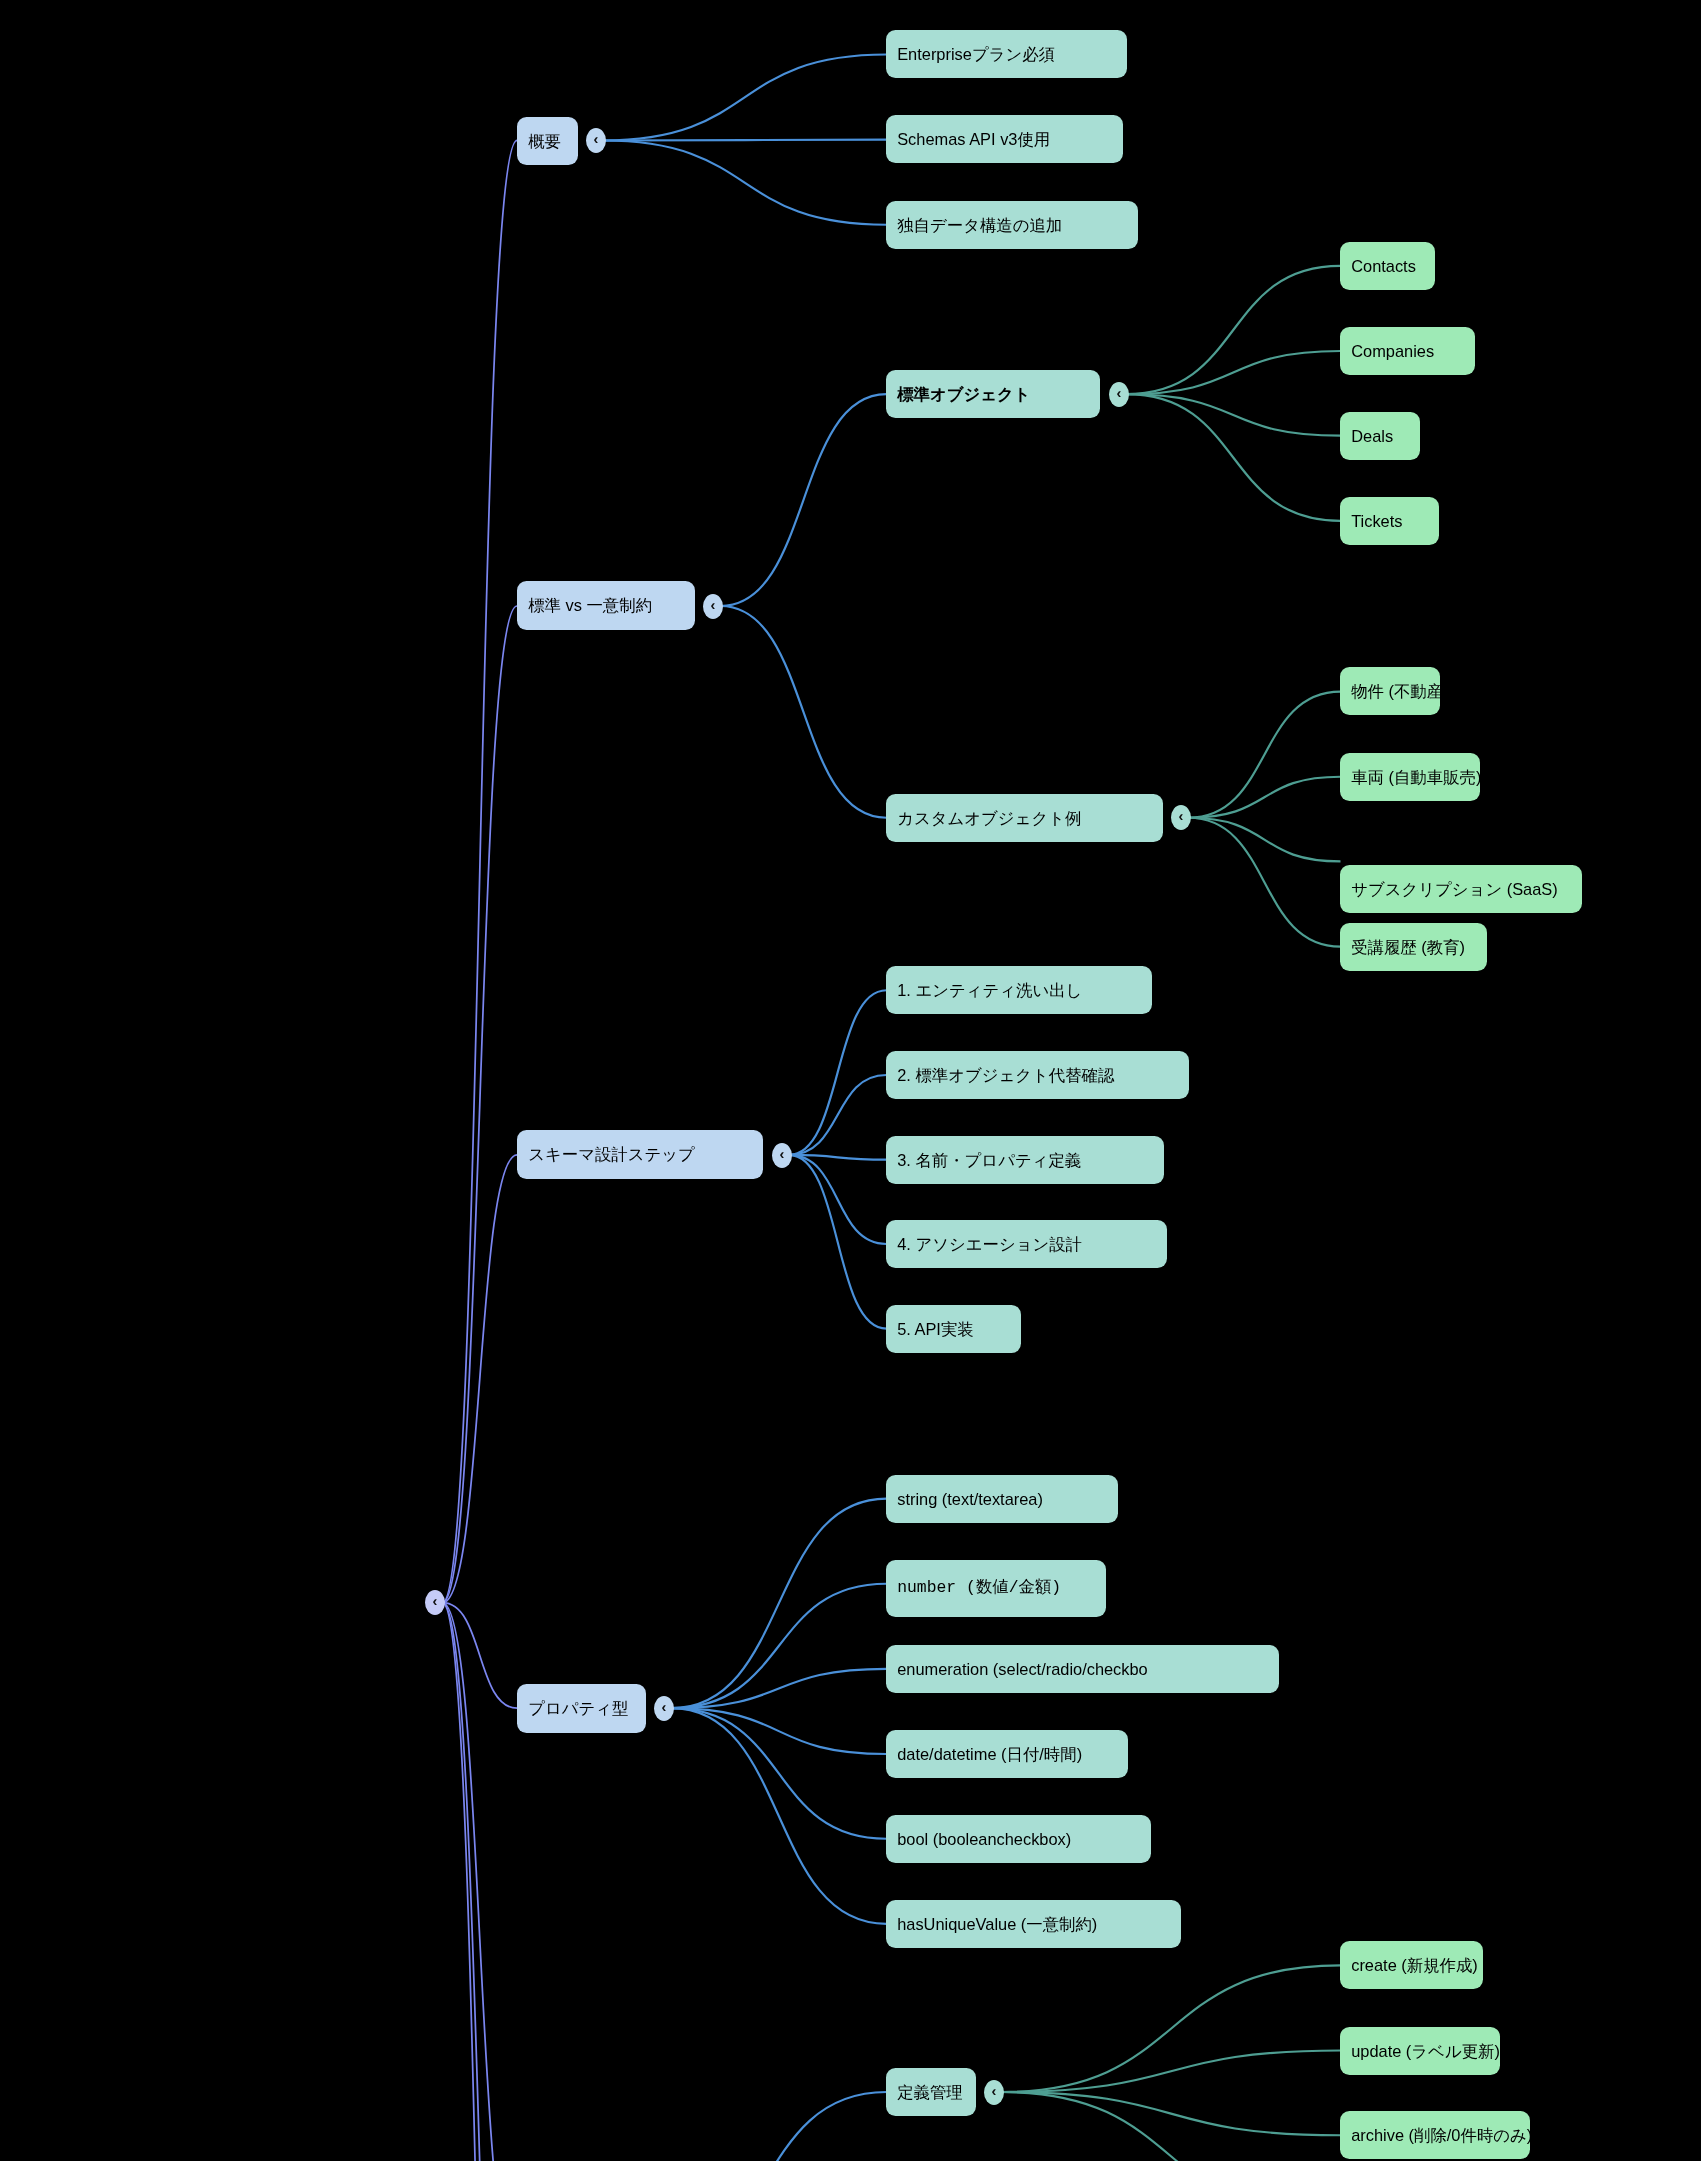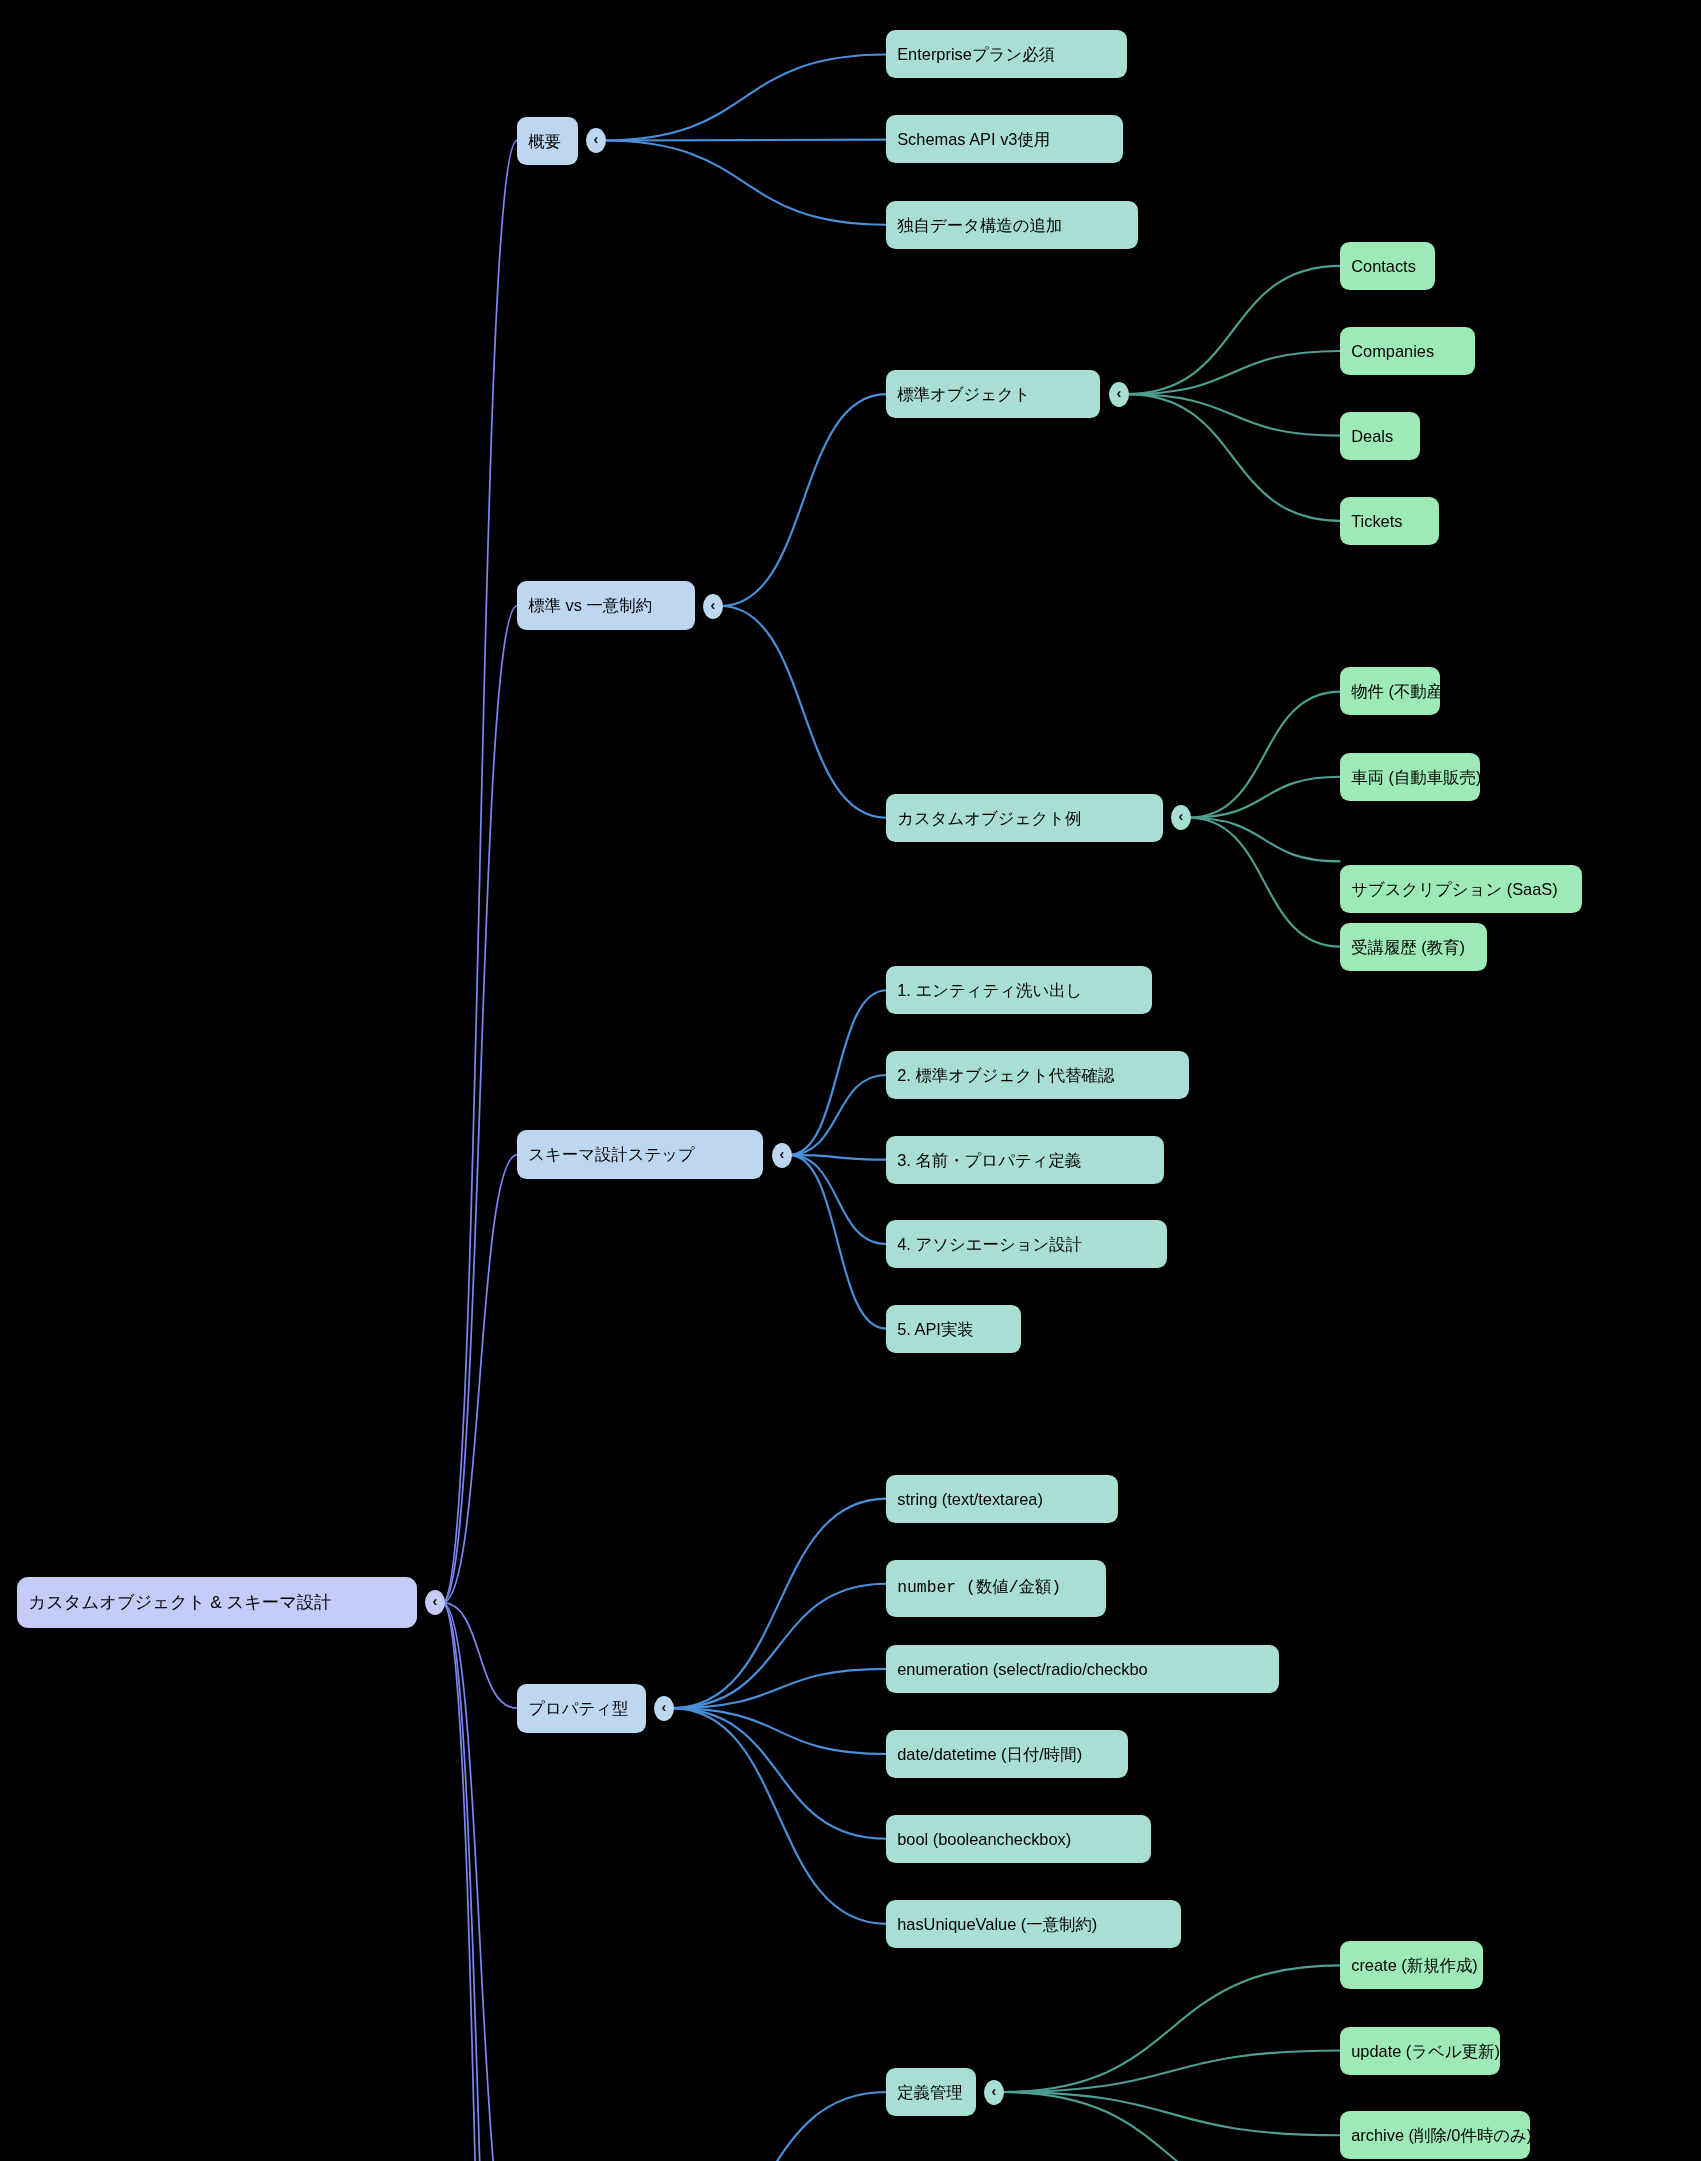--- a/index.html
+++ b/index.html
@@ -115,23 +115,20 @@
       <path d="M 1023 3708 C 1118.15 3708, 1100.85 6306, 1196 6306" fill="none" stroke="#7b86f0" stroke-width="4"></path>
       <path d="M 1672 6306 C 1879.9 6306, 1842.1 6110, 2050 6110" fill="none" stroke="#4a90d9" stroke-width="5"></path>
       <path d="M 1672 6306 C 1879.9 6306, 1842.1 6307, 2050 6307" fill="none" stroke="#4a90d9" stroke-width="5"></path>
       <path d="M 1672 6306 C 1879.9 6306, 1842.1 6503, 2050 6503" fill="none" stroke="#4a90d9" stroke-width="5"></path>
       <path d="M 1023 3708 C 1118.15 3708, 1100.85 7231, 1196 7231" fill="none" stroke="#7b86f0" stroke-width="4"></path>
       <path d="M 1816 7231 C 1944.7 7231, 1921.3 6902, 2050 6902" fill="none" stroke="#4a90d9" stroke-width="5"></path>
       <path d="M 1816 7231 C 1944.7 7231, 1921.3 7099, 2050 7099" fill="none" stroke="#4a90d9" stroke-width="5"></path>
       <path d="M 1816 7231 C 1944.7 7231, 1921.3 7296, 2050 7296" fill="none" stroke="#4a90d9" stroke-width="5"></path>
       <path d="M 1816 7231 C 1944.7 7231, 1921.3 7492, 2050 7492" fill="none" stroke="#4a90d9" stroke-width="5"></path>
     </svg>
-<div class="node root" style="left: 17.3px; top: 1577px; width: 400px; height: 51px;">
-      <span>カスタムオブジェクト &amp; スキーマ設計</span>
-    </div>
     <div class="node lvl1" style="left: 517px; top: 117px; width: 61px; height: 48px;">
       <span>概要</span>
     </div>
     <div class="toggle t-lvl1" style="left: 586px; top: 128px; width: 20px; height: 25px;">
       <span>‹</span>
     </div>
     <div class="node lvl2" style="left: 886px; top: 30px; width: 241px; height: 48px;">
       <span>Enterpriseプラン必須</span>
     </div>
     <div class="node lvl2" style="left: 886px; top: 115px; width: 237px; height: 48px;">
@@ -139,21 +136,21 @@
     </div>
     <div class="node lvl2" style="left: 886px; top: 201px; width: 252px; height: 48px;">
       <span>独自データ構造の追加</span>
     </div>
     <div class="node lvl1" style="left: 517px; top: 581px; width: 178px; height: 49px;">
       <span>標準 vs 一意制約</span>
     </div>
     <div class="toggle t-lvl1" style="left: 703px; top: 594px; width: 20px; height: 25px;">
       <span>‹</span>
     </div>
-    <div class="node lvl2" style="left: 886px; top: 370px; width: 214px; height: 48px;">
+    <div class="node lvl2" style="left: 886px; top: 370px; width: 214px; height: 48px; font-weight: bold;">
       <span>標準オブジェクト</span>
     </div>
     <div class="toggle t-lvl2" style="left: 1109px; top: 382px; width: 20px; height: 25px;">
       <span>‹</span>
     </div>
     <div class="node lvl3" style="left: 1340px; top: 242px; width: 95px; height: 48px;">
       <span>Contacts</span>
     </div>
     <div class="node lvl3" style="left: 1340px; top: 327px; width: 135px; height: 48px;">
       <span>Companies</span>

